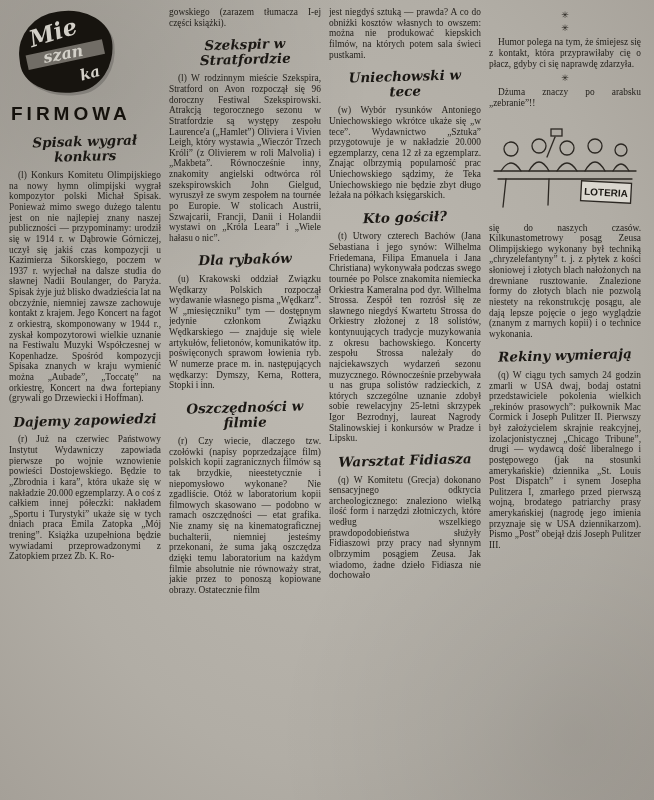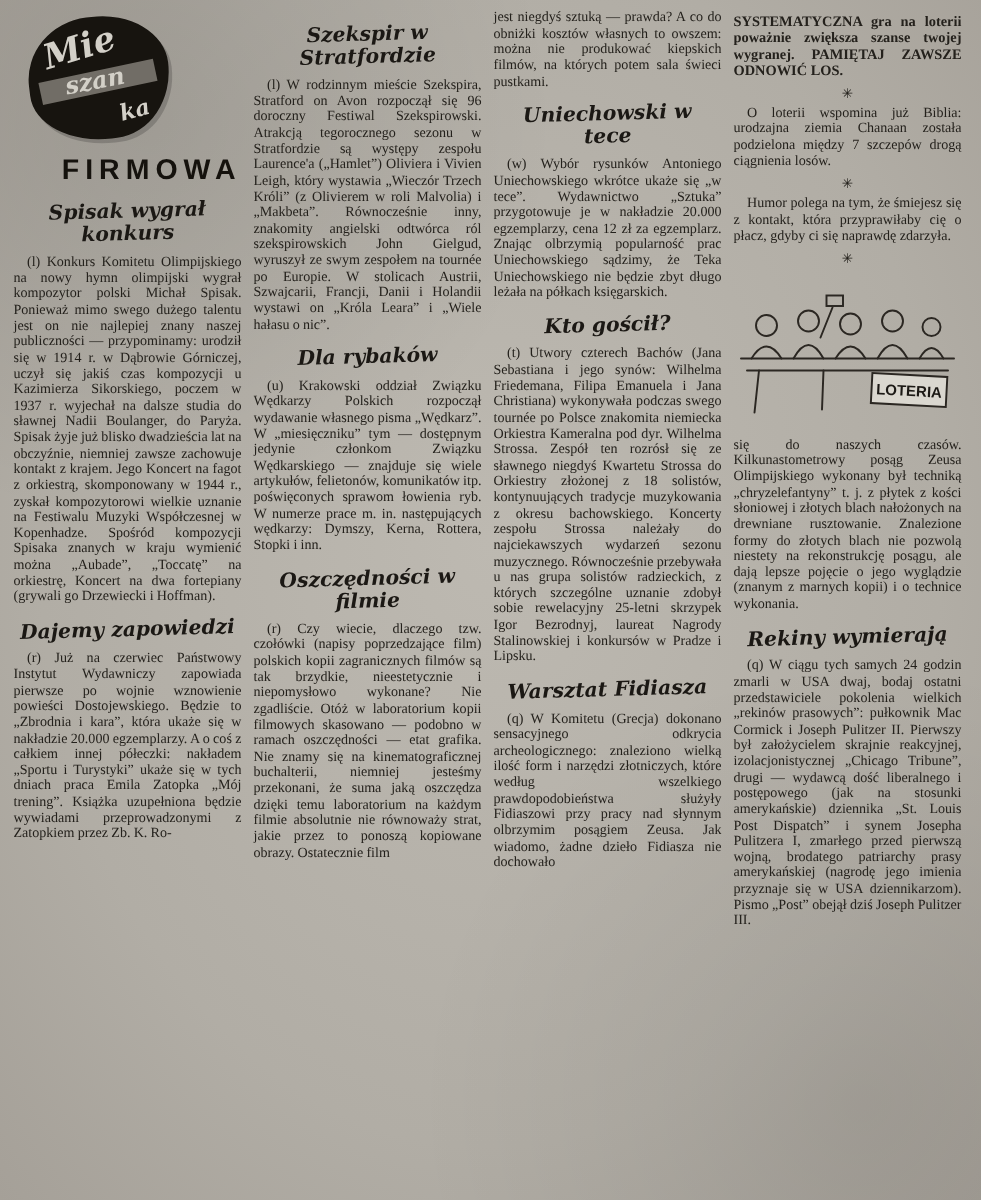--- a/index.html
+++ b/index.html
@@ -31,21 +31,21 @@
     transform:rotate(-7deg);margin:2px 0 10px 8px;
     box-shadow:2px 3px 0 rgba(0,0,0,0.18);
     color:#d3d0c8;font-family:"DejaVu Serif",serif;font-style:italic;font-weight:700;
   }
   .logo-stripe{position:absolute;left:7px;right:9px;top:36px;height:15px;background:#716d66;transform:rotate(-5deg);}
   .logo-l1{position:absolute;top:6px;left:12px;font-size:23px;transform:rotate(-10deg);}
   .logo-l2{position:absolute;top:33px;left:24px;font-size:16px;transform:rotate(-4deg);}
   .logo-l3{position:absolute;bottom:8px;right:16px;font-size:15px;transform:rotate(-8deg);}
   .masthead-title{
     font-family:"Liberation Sans",sans-serif;font-weight:700;
-    font-size:19px;letter-spacing:4px;color:#15120d;margin-top:2px;text-align:right;
+    font-size:19px;letter-spacing:4px;color:#15120d;margin-top:2px;
   }
   
   .promo{font-weight:700;font-size:9.6px;line-height:1.16;text-align:justify;margin:2px 0 2px;text-indent:0;}
   .note{font-size:9.4px;line-height:1.16;text-align:justify;margin:0;text-indent:9px;}
   .star{text-align:center;font-size:9px;line-height:1;margin:4px 0;color:#201d18;}
   .cartoon-wrap{margin:4px 0 6px;}
   svg text{font-family:"Liberation Sans",sans-serif;}
 </style>
 </head>
 <body>
@@ -63,45 +63,45 @@
         </div>
         <div class="masthead-title">FIRMOWA</div>
       </div>
       <h2 class="script-head">Spisak wygrał konkurs</h2>
       <p class="body-text">(l) Konkurs Komitetu Olimpijskiego na nowy hymn olimpijski wygrał kompozytor polski Michał Spisak. Ponieważ mimo swego dużego talentu jest on nie najlepiej znany naszej publiczności — przypominamy: urodził się w 1914 r. w Dąbrowie Górniczej, uczył się jakiś czas kompozycji u Kazimierza Sikorskiego, poczem w 1937 r. wyjechał na dalsze studia do sławnej Nadii Boulanger, do Paryża. Spisak żyje już blisko dwadzieścia lat na obczyźnie, niemniej zawsze zachowuje kontakt z krajem. Jego Koncert na fagot z orkiestrą, skomponowany w 1944 r., zyskał kompozytorowi wielkie uznanie na Festiwalu Muzyki Współczesnej w Kopenhadze. Spośród kompozycji Spisaka znanych w kraju wymienić można „Aubade”, „Toccatę” na orkiestrę, Koncert na dwa fortepiany (grywali go Drzewiecki i Hoffman).</p>
       <h2 class="script-head">Dajemy zapowiedzi</h2>
       <p class="body-text">(r) Już na czerwiec Państwowy Instytut Wydawniczy zapowiada pierwsze po wojnie wznowienie powieści Dostojewskiego. Będzie to „Zbrodnia i kara”, która ukaże się w nakładzie 20.000 egzemplarzy. A o coś z całkiem innej półeczki: nakładem „Sportu i Turystyki” ukaże się w tych dniach praca Emila Zatopka „Mój trening”. Książka uzupełniona będzie wywiadami przeprowadzonymi z Zatopkiem przez Zb. K. Ro-</p>
     </div>
 
     <div class="col">
+      <p class="body-text cont">gowskiego (zarazem tłumacza I-ej części książki).</p>
       <h2 class="script-head">Szekspir w Stratfordzie</h2>
       <p class="body-text">(l) W rodzinnym mieście Szekspira, Stratford on Avon rozpoczął się 96 doroczny Festiwal Szekspirowski. Atrakcją tegorocznego sezonu w Stratfordzie są występy zespołu Laurence'a („Hamlet”) Oliviera i Vivien Leigh, który wystawia „Wieczór Trzech Króli” (z Olivierem w roli Malvolia) i „Makbeta”. Równocześnie inny, znakomity angielski odtwórca ról szekspirowskich John Gielgud, wyruszył ze swym zespołem na tournée po Europie. W stolicach Austrii, Szwajcarii, Francji, Danii i Holandii wystawi on „Króla Leara” i „Wiele hałasu o nic”.</p>
       <h2 class="script-head">Dla rybaków</h2>
       <p class="body-text">(u) Krakowski oddział Związku Wędkarzy Polskich rozpoczął wydawanie własnego pisma „Wędkarz”. W „miesięczniku” tym — dostępnym jedynie członkom Związku Wędkarskiego — znajduje się wiele artykułów, felietonów, komunikatów itp. poświęconych sprawom łowienia ryb. W numerze prace m. in. następujących wędkarzy: Dymszy, Kerna, Rottera, Stopki i inn.</p>
       <h2 class="script-head">Oszczędności w filmie</h2>
       <p class="body-text">(r) Czy wiecie, dlaczego tzw. czołówki (napisy poprzedzające film) polskich kopii zagranicznych filmów są tak brzydkie, nieestetycznie i niepomysłowo wykonane? Nie zgadliście. Otóż w laboratorium kopii filmowych skasowano — podobno w ramach oszczędności — etat grafika. Nie znamy się na kinematograficznej buchalterii, niemniej jesteśmy przekonani, że suma jaką oszczędza dzięki temu laboratorium na każdym filmie absolutnie nie równoważy strat, jakie przez to ponoszą kopiowane obrazy. Ostatecznie film</p>
     </div>
 
     <div class="col">
       <p class="body-text cont">jest niegdyś sztuką — prawda? A co do obniżki kosztów własnych to owszem: można nie produkować kiepskich filmów, na których potem sala świeci pustkami.</p>
       <h2 class="script-head">Uniechowski w tece</h2>
       <p class="body-text">(w) Wybór rysunków Antoniego Uniechowskiego wkrótce ukaże się „w tece”. Wydawnictwo „Sztuka” przygotowuje je w nakładzie 20.000 egzemplarzy, cena 12 zł za egzemplarz. Znając olbrzymią popularność prac Uniechowskiego sądzimy, że Teka Uniechowskiego nie będzie zbyt długo leżała na półkach księgarskich.</p>
       <h2 class="script-head">Kto gościł?</h2>
       <p class="body-text">(t) Utwory czterech Bachów (Jana Sebastiana i jego synów: Wilhelma Friedemana, Filipa Emanuela i Jana Christiana) wykonywała podczas swego tournée po Polsce znakomita niemiecka Orkiestra Kameralna pod dyr. Wilhelma Strossa. Zespół ten rozrósł się ze sławnego niegdyś Kwartetu Strossa do Orkiestry złożonej z 18 solistów, kontynuujących tradycje muzykowania z okresu bachowskiego. Koncerty zespołu Strossa należały do najciekawszych wydarzeń sezonu muzycznego. Równocześnie przebywała u nas grupa solistów radzieckich, z których szczególne uznanie zdobył sobie rewelacyjny 25-letni skrzypek Igor Bezrodnyj, laureat Nagrody Stalinowskiej i konkursów w Pradze i Lipsku.</p>
       <h2 class="script-head">Warsztat Fidiasza</h2>
       <p class="body-text">(q) W Komitetu (Grecja) dokonano sensacyjnego odkrycia archeologicznego: znaleziono wielką ilość form i narzędzi złotniczych, które według wszelkiego prawdopodobieństwa służyły Fidiaszowi przy pracy nad słynnym olbrzymim posągiem Zeusa. Jak wiadomo, żadne dzieło Fidiasza nie dochowało</p>
     </div>
 
     <div class="col">
-      <p class="promo">SYSTEMATYCZNA gra na loterii poważnie zwiększa szanse twojej wygranej. PAMIĘTAJ ZAWSZE ODNOWIĆ LOS.</p>
       <div class="star">✳</div>
-      <p class="note">O loterii wspomina już Biblia: urodzajna ziemia Chanaan została podzielona między 7 szczepów drogą ciągnienia losów.</p>
       <div class="star">✳</div>
       <p class="note">Humor polega na tym, że śmiejesz się z kontakt, która przyprawiłaby cię o płacz, gdyby ci się naprawdę zdarzyła.</p>
       <div class="star">✳</div>
+      <p class="note">Dżuma znaczy po arabsku „zebranie”!!</p>
 
       <div class="cartoon-wrap">
         <svg viewBox="0 0 152 100" width="152" height="100">
           <g stroke="#2b2722" stroke-width="1.3" fill="none" stroke-linecap="round">
 
             <circle cx="22" cy="36" r="7"></circle>
             <circle cx="50" cy="33" r="7"></circle>
             <circle cx="78" cy="35" r="7"></circle>
             <circle cx="106" cy="33" r="7"></circle>
             <circle cx="132" cy="37" r="6"></circle>

